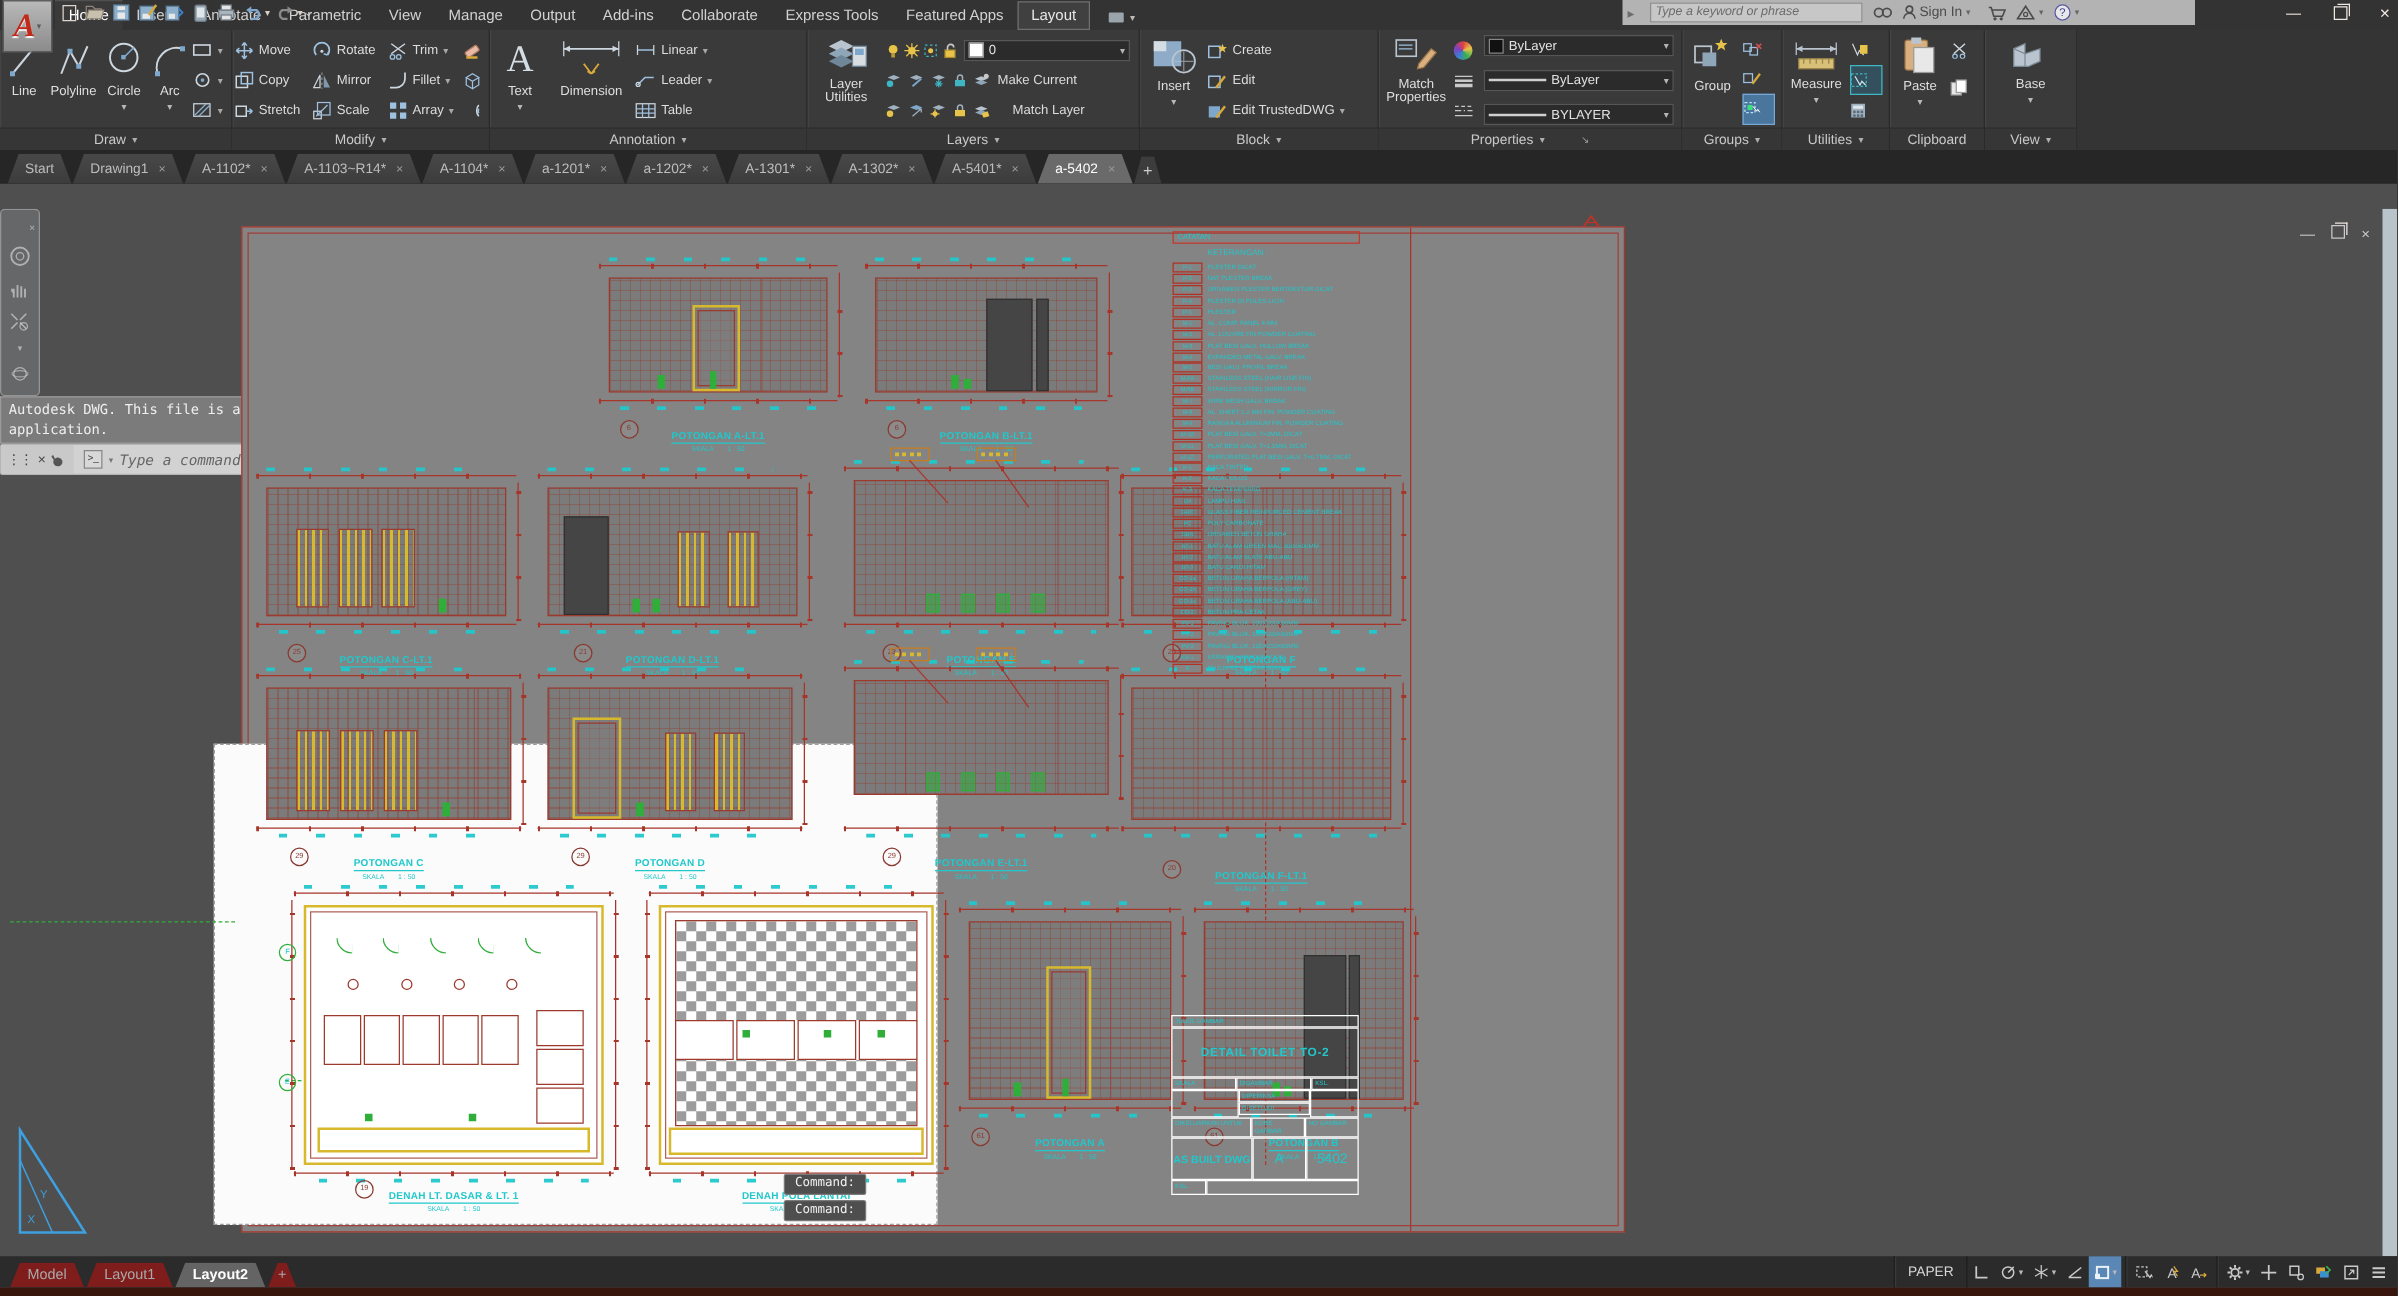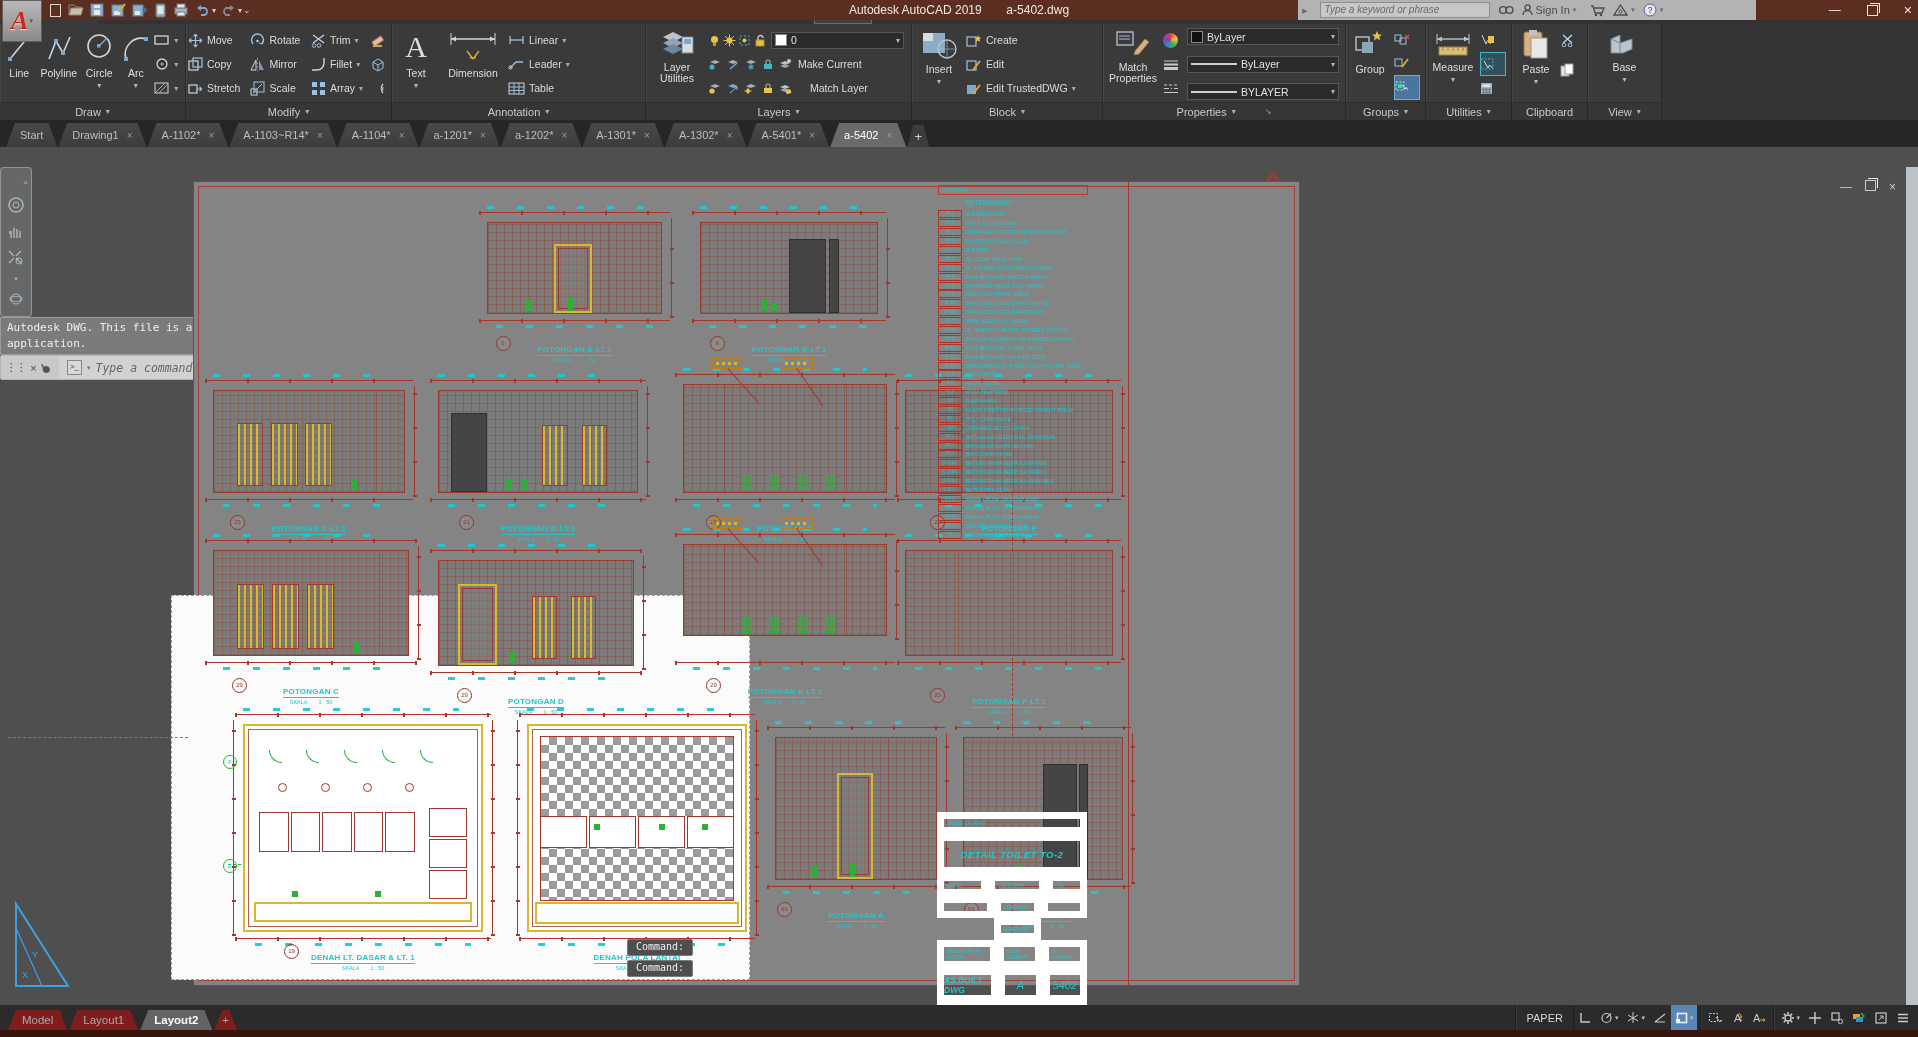--- a/index.html
+++ b/index.html
@@ -118,21 +118,21 @@
      color:#20c8cc;font-size:6px;line-height:12px;text-align:center;}
   
   #legendbox{left:938px;top:18px;width:150px;z-index:6;}
   .lg-head{border:1px solid #c0392b;color:#20c8cc;font-size:6px;padding:1px 3px;margin-bottom:4px;}
   .lg-note{color:#20c8cc;font-size:6.5px;margin:3px 0 4px 28px;}
   .lg-item{display:flex;align-items:center;height:8.9px;}
   .lg-code{flex:0 0 22px;height:6px;border:1px solid #b03226;color:#20c8cc;font-size:4.5px;line-height:6px;
      text-align:center;margin-right:4px;}
   .lg-text{color:#20c8cc;font-size:5px;white-space:nowrap;overflow:hidden;}
   #titleblock{left:937px;top:645px;width:150px;z-index:6;color:#20c8cc;}
-  .tb-cell{border:7px solid #ffffff;box-sizing:border-box;font-style:italic;}
+  .tb-cell{border:1px solid #ffffff;box-sizing:border-box;}
   .tb-tiny{font-size:5px;padding:1px 2px;}
   .tb-big{font-size:9.5px;font-weight:bold;text-align:center;letter-spacing:.5px;}
   
   #tooltip{left:626px;top:736px;width:700px;background:rgba(125,125,125,.95);border:1px solid #9b9b9b;
      color:#efefef;font-family:"DejaVu Sans Mono",monospace;font-size:11px;line-height:16px;
      padding:2px 6px;z-index:20;}
   .cmdhist{left:627px;width:64px;height:15px;background:#4e4e4e;border:1px solid #7a7a7a;border-radius:2px;
      color:#f0f0f0;font-family:"DejaVu Sans Mono",monospace;font-size:10px;line-height:14px;
      text-align:center;z-index:21;}
   #cmdbar{left:562px;top:810px;width:798px;height:23px;background:rgba(233,233,233,.85);
@@ -162,27 +162,20 @@
   .stsep{width:1px;height:100%;background:#1f1f1f;margin:0 3px;box-shadow:1px 0 0 #3a3a3a;}
   .stcaret{color:#b9b9b9;font-size:7px;}
   #bottomstrip{left:0;top:1030px;width:1918px;height:7px;background:#38160e;}
   svg{display:block;}
 </style>
 </head>
 <body>
 
 <div id="root">
 
-  <div id="titlebar" class="abs">
-    <div id="apptitle" class="abs">
-      <span>Autodesk AutoCAD 2019</span>
-      <span style="display:inline-block;width:18px;"></span>
-      <span>a-5402.dwg</span>
-    </div>
-  </div>
   <div id="appicon" class="abs">
       <span class="a">A</span>
       <span style="color:#5a5a5a;font-size:7px;margin-left:1px;">▾</span>
     </div>
   <div id="qat" class="abs">
     <span class="qbtn">
         <svg width="13" height="15">
           <rect x="1.5" y="1.5" width="10" height="12" fill="none" stroke="#ddd5ce"></rect>
         </svg>
       </span>
@@ -1044,21 +1037,21 @@
             <div class="fig-g" style="left: 72%;"></div>
             <div class="rpost" style="left: 85%;"></div>
           </div>
           <div class="dimline" style="left: -8px; right: -8px; top: -10px;"></div>
           <div class="dimnum" style="left: 0px; right: 10%; top: -16px;"></div>
           <div class="dimline" style="left: -8px; right: -8px; top: 112px;"></div>
           <div class="dimnum" style="left: 5%; right: 5%; top: 117px;"></div>
           <div class="vdim" style="top: -4px; bottom: -4px; right: -10px;"></div>
           <div class="seclabel" style="left: 23px; top: 130px;"><div class="l1">POTONGAN C</div><div class="l2">SKALA  1 : 50</div><div class="bubble" style="left: -4px; top: -2px;">29</div></div>
         </div>
-        <div class="abs section" style="left: 438px; top: 393px; width: 196px; height: 106px;">
+        <div class="abs section" style="left: 438px; top: 383px; width: 196px; height: 106px;">
           <div class="sec-body">
             <div class="door-y" style="left: 10%; width: 18%; height: 74%;"></div>
             <div class="winf" style="left: 48%; width: 12%; height: 58%;"></div>
             <div class="winf" style="left: 68%; width: 12%; height: 58%;"></div>
             <div class="fig-g" style="left: 36%;"></div>
           </div>
           <div class="dimline" style="left: -8px; right: -8px; top: -10px;"></div>
           <div class="dimnum" style="left: 0px; right: 10%; top: -16px;"></div>
           <div class="dimline" style="left: -8px; right: -8px; top: 112px;"></div>
           <div class="dimnum" style="left: 5%; right: 5%; top: 117px;"></div>

